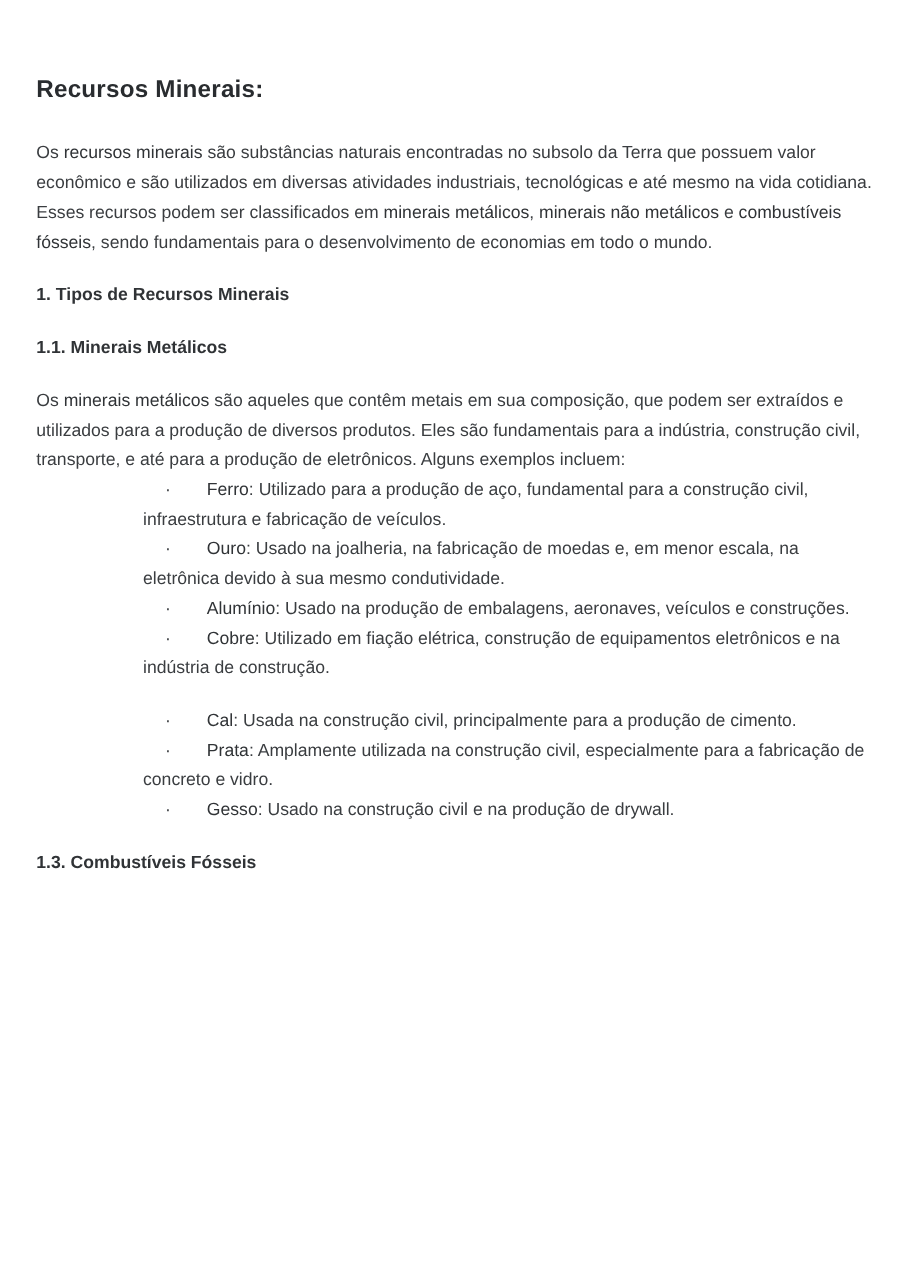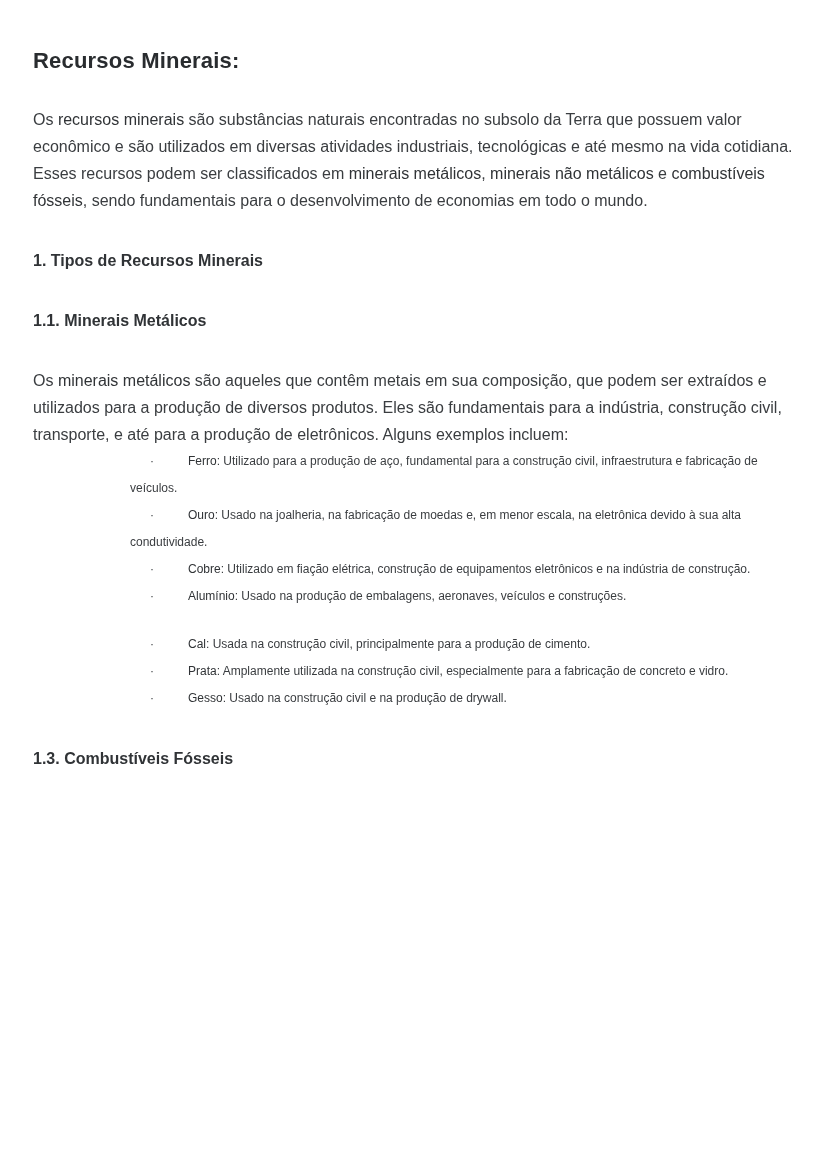--- a/index.html
+++ b/index.html
@@ -8,21 +8,21 @@
     width: 828px;
     height: 1171px;
     overflow: hidden;
     font-family: "Liberation Sans", sans-serif;
     color: #3a3d40;
     -webkit-font-smoothing: antialiased;
   }
   .page {
     width: 828px;
     height: 833px;
-    padding: 48px 33px 0 33px;
+    padding: 68px 33px 0 33px;
     background: #ffffff;
   }
   h1 {
     font-size: 22px;
     font-weight: 700;
     color: #292c2f;
     letter-spacing: 0.2px;
     margin: 0 0 32px 0;
   }
   p {
@@ -30,26 +30,26 @@
     line-height: 27px;
     margin: 0 0 21px 0;
     color: #3a3d40;
   }
   p.pre-list { margin-bottom: 0; }
   h2, h3 {
     font-size: 16px;
     line-height: 27px;
     font-weight: 700;
     color: #303336;
-    margin: 33px 0;
+    margin: 21px 0;
   }
   b { font-weight: 400; color: #303336; }
   .bullet-list { margin: 0 0 21px 0; }
   .bullet-item {
-    font-size: 12px;
+    font-size: 16px;
     line-height: 27px;
     padding-left: 97px;
     text-indent: 20px;
     color: #3a3d40;
   }
   .bullet-item .marker {
     display: inline-block;
     width: 38px;
     text-indent: 0;
     color: #3a3d40;
@@ -65,23 +65,23 @@
   <p><span>Os </span><b>recursos minerais</b><span> são substâncias naturais encontradas no subsolo da Terra que possuem valor econômico e são utilizados em diversas atividades industriais, tecnológicas e até mesmo na vida cotidiana. Esses recursos podem ser classificados em </span><b>minerais metálicos</b><span>, </span><b>minerais não metálicos</b><span> e </span><b>combustíveis fósseis</b><span>, sendo fundamentais para o desenvolvimento de economias em todo o mundo.</span></p>
 
   <h2>1. Tipos de Recursos Minerais</h2>
 
   <h3>1.1. Minerais Metálicos</h3>
 
   <p class="pre-list"><span>Os </span><b>minerais metálicos</b><span> são aqueles que contêm metais em sua composição, que podem ser extraídos e utilizados para a produção de diversos produtos. Eles são fundamentais para a indústria, construção civil, transporte, e até para a produção de eletrônicos. Alguns exemplos incluem:</span></p>
 
   <div class="bullet-list">
     <div class="bullet-item"><span class="marker">·</span><b>Ferro</b><span>: Utilizado para a produção de aço, fundamental para a construção civil, infraestrutura e fabricação de veículos.</span></div>
-    <div class="bullet-item"><span class="marker">·</span><b>Ouro</b><span>: Usado na joalheria, na fabricação de moedas e, em menor escala, na eletrônica devido à sua alta condutividade.</span></div>
+    <div class="bullet-item"><span class="marker">·</span><b>Ouro</b><span>: Usado na joalheria, na fabricação de moedas e, em menor escala, na eletrônica devido à sua mesmo condutividade.</span></div>
+    <div class="bullet-item"><span class="marker">·</span><b>Alumínio</b><span>: Usado na produção de embalagens, aeronaves, veículos e construções.</span></div>
     <div class="bullet-item"><span class="marker">·</span><b>Cobre</b><span>: Utilizado em fiação elétrica, construção de equipamentos eletrônicos e na indústria de construção.</span></div>
-    <div class="bullet-item"><span class="marker">·</span><b>Alumínio</b><span>: Usado na produção de embalagens, aeronaves, veículos e construções.</span></div>
   </div>
 
 
 
   <div class="bullet-list">
     <div class="bullet-item"><span class="marker">·</span><b>Cal</b><span>: Usada na construção civil, principalmente para a produção de cimento.</span></div>
     <div class="bullet-item"><span class="marker">·</span><b>Prata</b><span>: Amplamente utilizada na construção civil, especialmente para a fabricação de concreto e vidro.</span></div>
     <div class="bullet-item"><span class="marker">·</span><b>Gesso</b><span>: Usado na construção civil e na produção de drywall.</span></div>
   </div>
 

